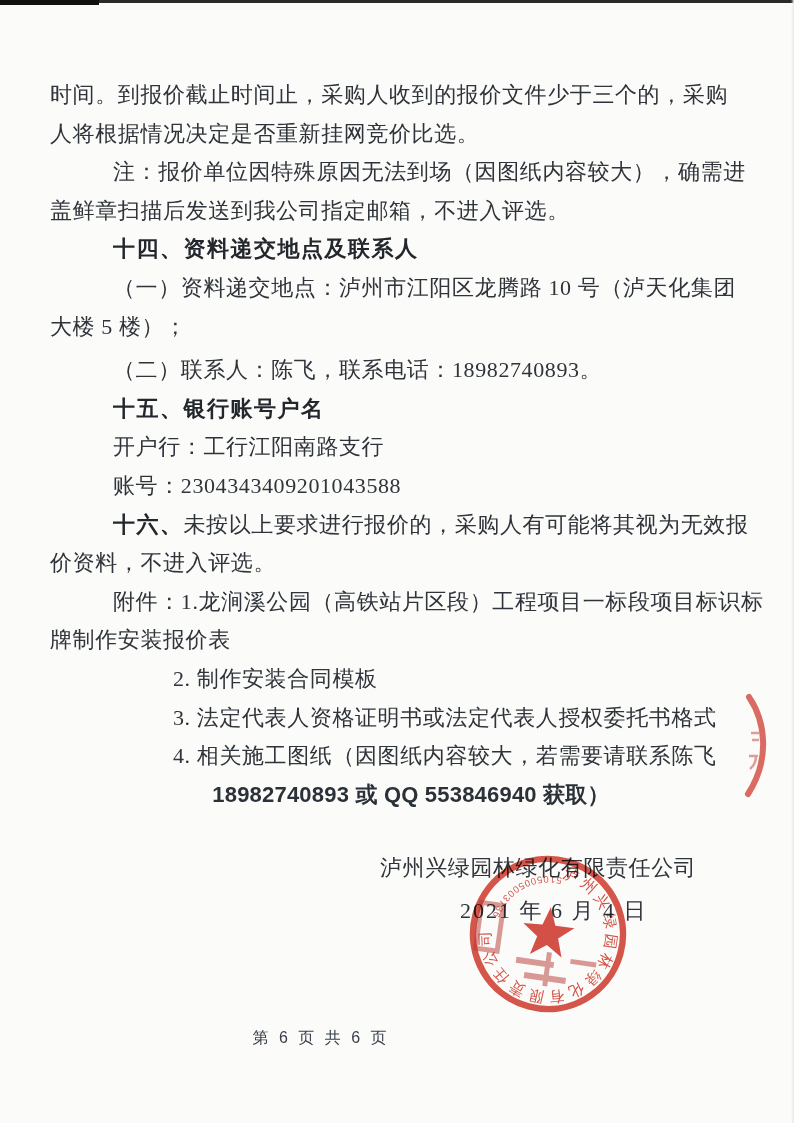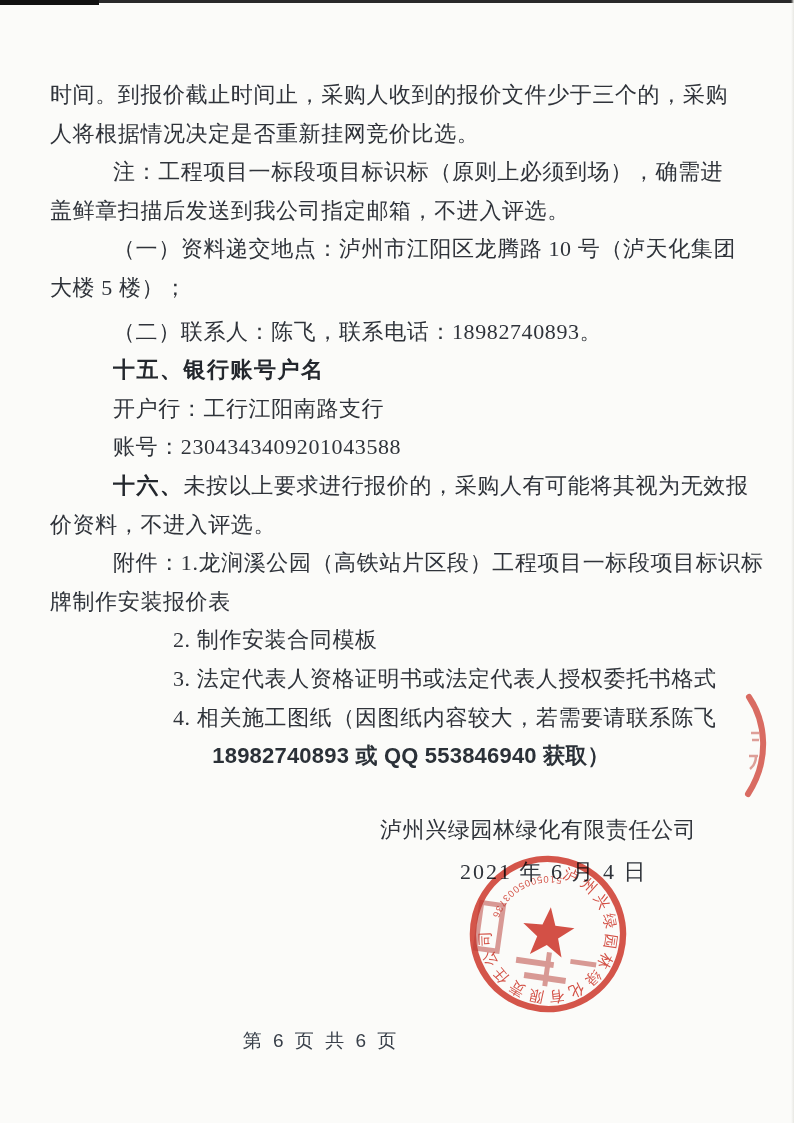--- a/index.html
+++ b/index.html
@@ -27,42 +27,43 @@
   .gap{margin-top:5px;}
   .bold-prefix{font-family:"Liberation Sans",sans-serif;font-weight:bold;color:#23272d;letter-spacing:1.5px;text-align:right;}
 
   
   .sig-company{margin-top:35px;padding-left:380px;}
   .sig-date{margin-top:4px;padding-left:460px;letter-spacing:2px;}
 
   
   .footer{
     position:absolute;top:1028px;left:0;width:642px;text-align:center;
-    font-size:19px;letter-spacing:3px;color:#39404a;
+    font-size:16px;letter-spacing:3px;color:#39404a;
     font-family:"Liberation Sans",sans-serif;
   }
 
   
   .seal{position:absolute;left:462px;top:848px;width:172px;height:172px;mix-blend-mode:multiply;}
   .edge-stamp{position:absolute;left:735px;top:688px;width:60px;height:115px;mix-blend-mode:multiply;}
   .seal text{font-family:"Liberation Sans",sans-serif;}
 </style>
 </head>
 <body>
 
 <div class="scan-top-line"></div>
 <div class="scan-top-thick"></div>
 <div class="scan-right-shade"></div>
 
 <div class="doc">
   <div id="lines">
       <div class="line cont">时间。到报价截止时间止，采购人收到的报价文件少于三个的，采购</div>
       <div class="line cont">人将根据情况决定是否重新挂网竞价比选。</div>
-      <div class="line para">注：工程项目一标段项目标识标（原则上必须到场），确需进</div>
+      <div class="line para">注：报价单位因特殊原因无法到场（因图纸内容较大），确需进</div>
       <div class="line cont">盖鲜章扫描后发送到我公司指定邮箱，不进入评选。</div>
+      <div class="line head">十四、资料递交地点及联系人</div>
       <div class="line para">（一）资料递交地点：泸州市江阳区龙腾路 10 号（泸天化集团</div>
       <div class="line cont">大楼 5 楼）；</div>
       <div class="line para gap">（二）联系人：陈飞，联系电话：18982740893。</div>
       <div class="line head">十五、银行账号户名</div>
       <div class="line para">开户行：工行江阳南路支行</div>
       <div class="line para">账号：2304343409201043588</div>
       <div class="line para"><span class="bold-prefix">十六、</span>未按以上要求进行报价的，采购人有可能将其视为无效报</div>
       <div class="line cont">价资料，不进入评选。</div>
       <div class="line para">附件：1.龙涧溪公园（高铁站片区段）工程项目一标段项目标识标</div>
       <div class="line cont">牌制作安装报价表</div>

